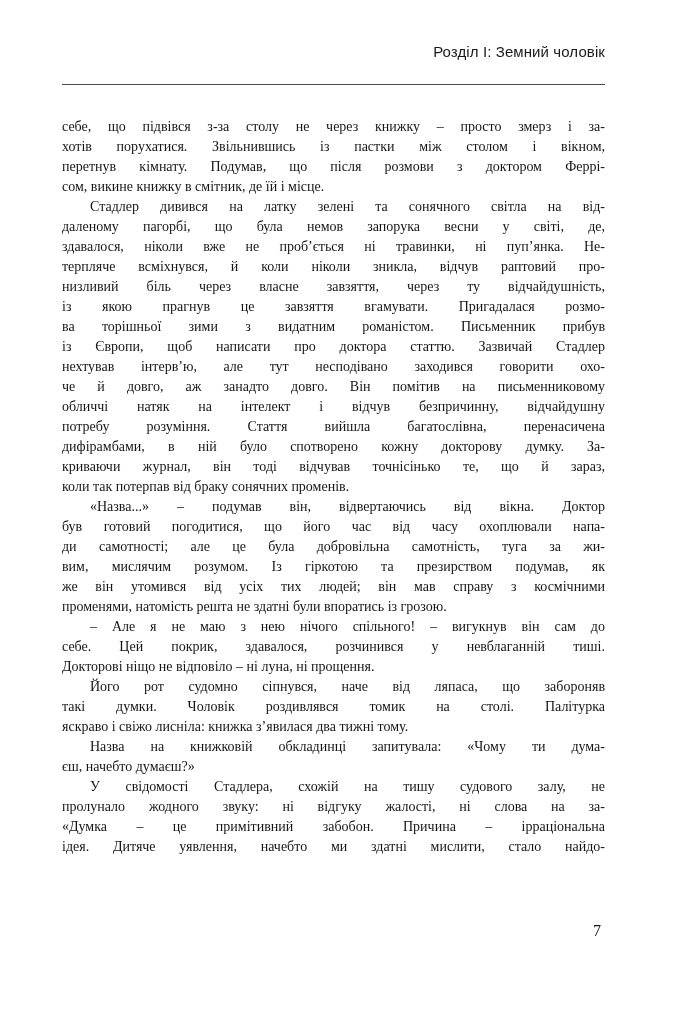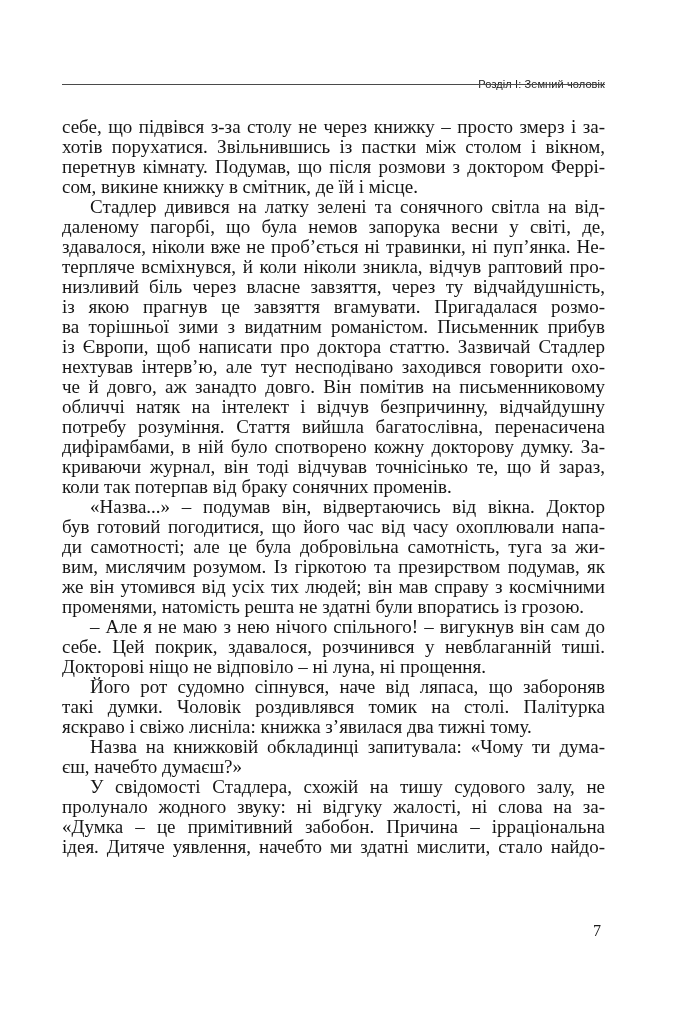--- a/index.html
+++ b/index.html
@@ -10,45 +10,45 @@
   .page {
     position: relative;
     width: 686px;
     height: 1016px;
     background: #ffffff;
     overflow: hidden;
     color: #151515;
   }
   .running-head {
     position: absolute;
-    top: 75px;
+    top: 42px;
     left: 62px;
     width: 543px;
     text-align: right;
     font-family: "Liberation Sans", sans-serif;
-    font-size: 11px;
+    font-size: 15px;
     line-height: 19px;
     color: #1a1a1a;
     letter-spacing: 0.1px;
   }
   .header-rule {
     position: absolute;
     top: 84px;
     left: 62px;
     width: 543px;
     height: 0;
     border-top: 1px solid #4a4a4a;
   }
   .body-text {
     position: absolute;
     top: 117px;
     left: 62px;
     width: 543px;
     font-family: "Liberation Serif", serif;
-    font-size: 19px;
+    font-size: 14px;
     color: #161616;
   }
   .paragraph {
     margin: 0;
     padding: 0;
   }
   .line {
     height: 20px;
     line-height: 20px;
     white-space: normal;

